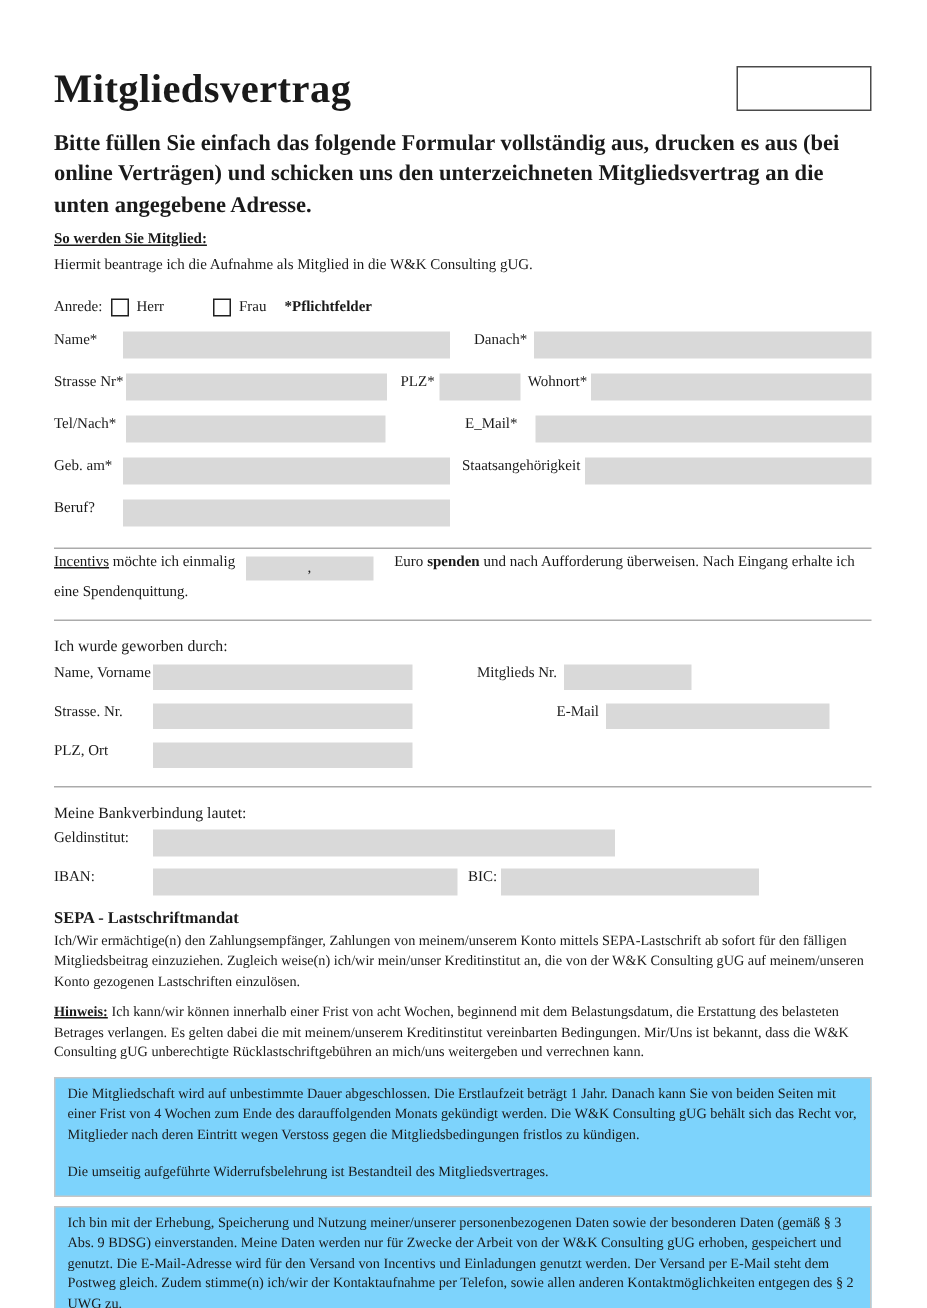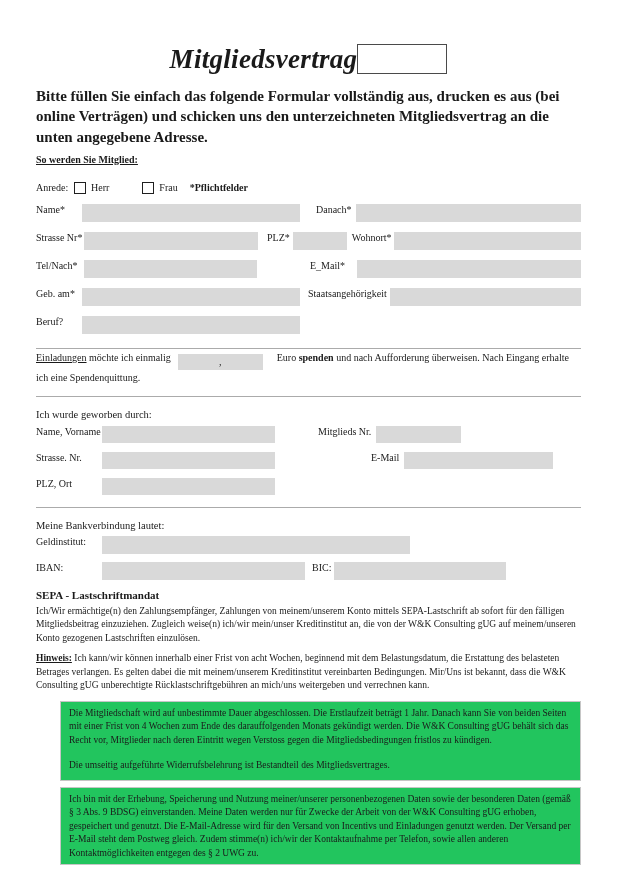--- a/index.html
+++ b/index.html
@@ -5,21 +5,21 @@
   * { box-sizing: border-box; }
   html, body { margin: 0; padding: 0; }
   body {
     width: 618px; height: 872px; overflow: hidden;
     background: #ffffff; color: #1a1a1a;
     font-family: "Liberation Serif", "DejaVu Serif", serif;
     font-size: 10px;
   }
   .page { padding: 44px 37px 0 36px; }
 
-  .title-row { display: flex; justify-content: center; align-items: flex-start; font-style: italic; }
+  .title-row { display: flex; justify-content: space-between; align-items: flex-start; }
   h1 { margin: 0; font-size: 27px; font-weight: bold; letter-spacing: 0.3px; }
   .num-box { width: 90px; height: 30px; border: 1px solid #4a4a4a; background: #fff; }
 
   .intro { font-weight: bold; font-size: 15px; line-height: 1.35; margin: 11px 0 0 0; }
   .how { font-weight: bold; text-decoration: underline; font-size: 10px; margin: 7px 0 0 0; }
   .apply { font-size: 10px; margin: 6px 0 0 0; }
 
   .anrede-row { display: flex; align-items: center; margin-top: 17px; }
   .cb { width: 12px; height: 12px; border: 1.6px solid #1f1f1f; background: #fff; display: inline-block; flex: none; }
   .cb-lbl { margin-left: 5px; }
@@ -36,36 +36,37 @@
   .fee { margin: 12px 0 0 0; line-height: 1.9; }
   .gf-i { background: #d9d9d9; height: 16px; display: inline-block; vertical-align: -4px;
           text-align: center; line-height: 15px; }
   .u { text-decoration: underline; }
   .sec-head { font-weight: normal; font-size: 10.5px; margin: 12px 0 0 0; }
 
   .para { font-size: 9.5px; line-height: 1.42; margin: 4px 0 0 0; }
   .sepa-head { font-weight: bold; font-size: 11px; margin: 9px 0 0 0; }
   .hinweis { font-weight: bold; text-decoration: underline; }
 
-  .greybox { background: #22c55e; border: 1px solid #c6c6c6; margin-top: 8px; padding: 5px 8px 7px 8px; margin-left: 24px; }
+  .greybox { background: #7dd3fc; border: 1px solid #c6c6c6; margin-top: 8px; padding: 5px 8px 7px 8px; }
   .greybox .para { margin: 0; }
   .greybox .para + .para { margin-top: 12px; }
 </style>
 </head>
 <body>
 
 <div class="page">
 
   <div class="title-row">
     <h1>Mitgliedsvertrag</h1>
     <div class="num-box"></div>
   </div>
 
   <p class="intro">Bitte füllen Sie einfach das folgende Formular vollständig aus, drucken es aus (bei online Verträgen) und schicken uns den unterzeichneten  Mitgliedsvertrag an die unten angegebene Adresse.</p>
   <p class="how">So werden Sie Mitglied:</p>
+  <p class="apply">Hiermit beantrage ich die Aufnahme als Mitglied in die W&amp;K Consulting gUG.</p>
 
   <div class="anrede-row">
     <span class="lbl" style="width:38px">Anrede:</span>
     <span class="cb"></span>
     <span class="cb-lbl">Herr</span>
     <span class="cb" style="margin-left:33px"></span>
     <span class="cb-lbl">Frau</span>
     <span class="pflicht">*Pflichtfelder</span>
   </div>
 
@@ -100,21 +101,21 @@
   </div>
 
   <div class="frow">
     <span class="lbl" style="width:46px">Beruf?</span>
     <span class="gf" style="width:218px"></span>
   </div>
 
   <hr class="hr">
 
 
-  <p class="fee" style="margin-top:1px;line-height:1.6"><span class="u">Einladungen</span><span> möchte ich einmalig</span><span class="gf-i" style="width:85px;margin:0 14px 0 7px"><span>,</span></span><span>Euro </span><b>spenden</b><span> und nach Aufforderung überweisen. Nach Eingang erhalte ich eine Spendenquittung.</span></p>
+  <p class="fee" style="margin-top:1px;line-height:1.6"><span class="u">Incentivs</span><span> möchte ich einmalig</span><span class="gf-i" style="width:85px;margin:0 14px 0 7px"><span>,</span></span><span>Euro </span><b>spenden</b><span> und nach Aufforderung überweisen. Nach Eingang erhalte ich eine Spendenquittung.</span></p>
 
   <hr class="hr" style="margin-top:10px">
 
   <p class="sec-head">Ich wurde geworben durch:</p>
 
   <div class="frow" style="margin-top:6px">
     <span class="lbl" style="width:66px">Name, Vorname</span>
     <span class="gf h17" style="width:173px"></span>
     <span class="lbl" style="margin-left:43px">Mitglieds Nr.</span>
     <span class="gf h17" style="width:85px;margin-left:5px"></span>

